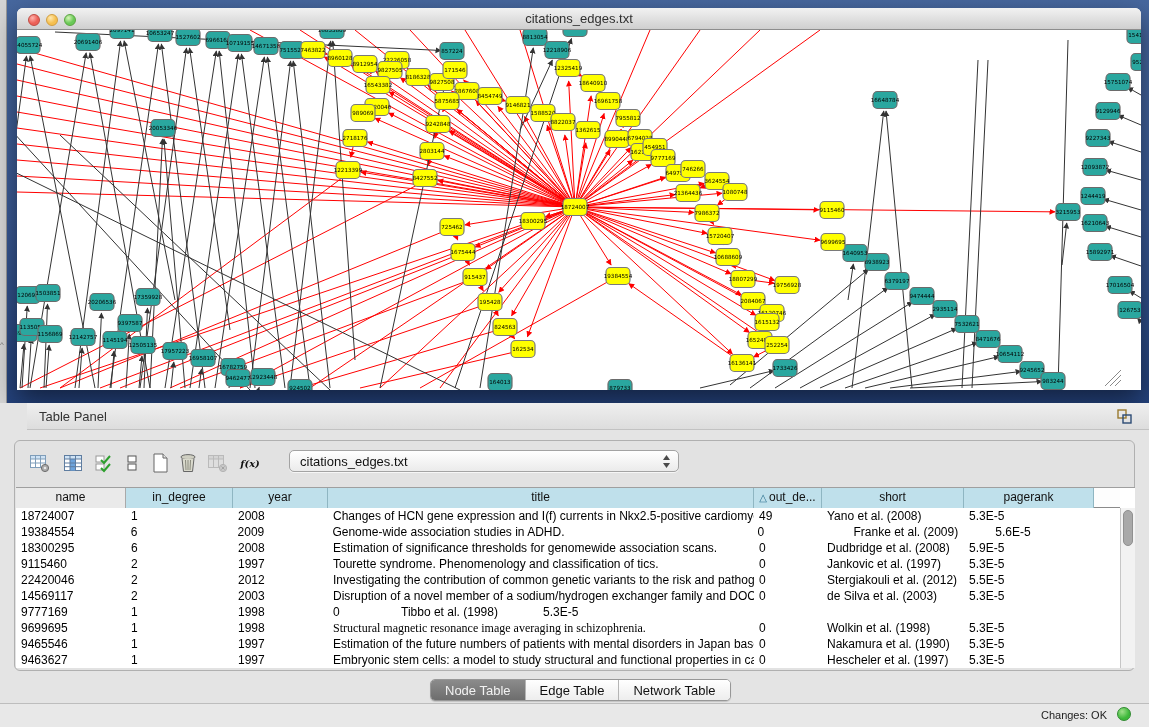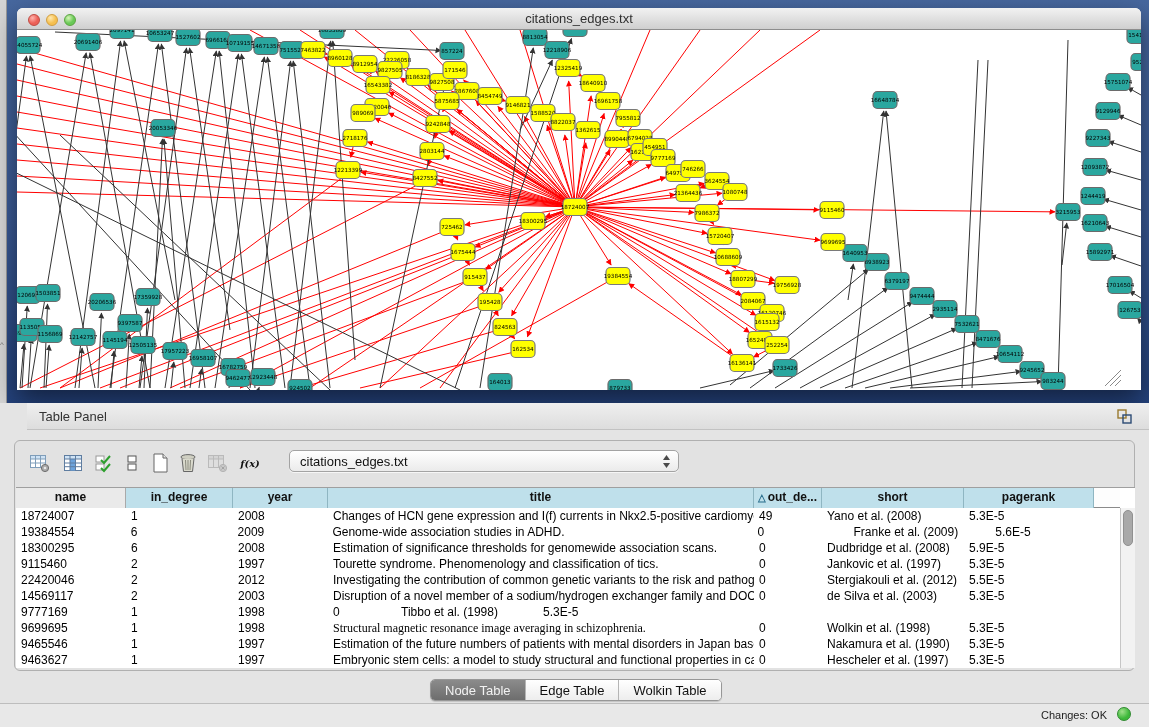--- a/index.html
+++ b/index.html
@@ -51,21 +51,21 @@
   .dropdown { position:absolute; left:274px; top:9px; width:390px; height:22px;
               border:1px solid #a3a3a3; border-radius:5px;
               background:linear-gradient(180deg,#ffffff,#ebebeb);
               box-shadow:0 1px 0 rgba(255,255,255,.7); cursor:pointer; }
   .dropdown .val { position:absolute; left:10px; top:3px; font-size:13px; color:#111; }
   .dropdown .arrows { position:absolute; right:7px; top:3px; }
 
   .tablewrap { position:absolute; left:1px; top:46px; width:1119px; height:181px;
                background:#fff; border-top:1px solid #9f9f9f; overflow:hidden; }
   .thead { position:absolute; left:0; top:0; height:20px; width:1104px; display:flex;
-           border-bottom:1px solid #8a8a8a; background:#fdfdfd;font-weight:bold; }
+           border-bottom:1px solid #8a8a8a; background:#fdfdfd; }
   .th { height:20px; font-size:12px; color:#111; text-align:center; line-height:19px;
         background:#bfe0eb; border-right:1px solid #8fb6c2; overflow:hidden; white-space:nowrap; cursor:pointer;}
   .th.gray { background:#eaeaea; border-right:1px solid #a9a9a9; }
   .th .sort { color:#2b6f8e; font-size:10px; margin-right:2px; }
   .tbody { position:absolute; left:0; top:20px; width:1104px; }
   .tr { display:flex; height:16px; }
   .td { font-size:12px; color:#000; line-height:16px; padding-left:5px; white-space:nowrap; overflow:hidden; }
   .vscroll { position:absolute; left:1104px; top:20px; width:15px; height:161px;
              background:#f2f2f2; border-left:1px solid #c6c6c6; }
   .vthumb { position:absolute; left:2px; top:2px; width:10px; height:36px; background:#a9a9a9;
@@ -988,20 +988,20 @@
         <div class="vthumb"></div>
       </div>
     </div>
   </div>
 </div>
 
 <div class="tabsrow">
   <div class="seg">
     <button class="active">Node Table</button>
     <button>Edge Table</button>
-    <button>Wolkin Table</button>
+    <button>Network Table</button>
   </div>
 </div>
 
 <div class="statusbar">
   <span class="mem">Changes: OK</span>
   <span class="memdot"></span>
 </div>
 
 </body></html>

